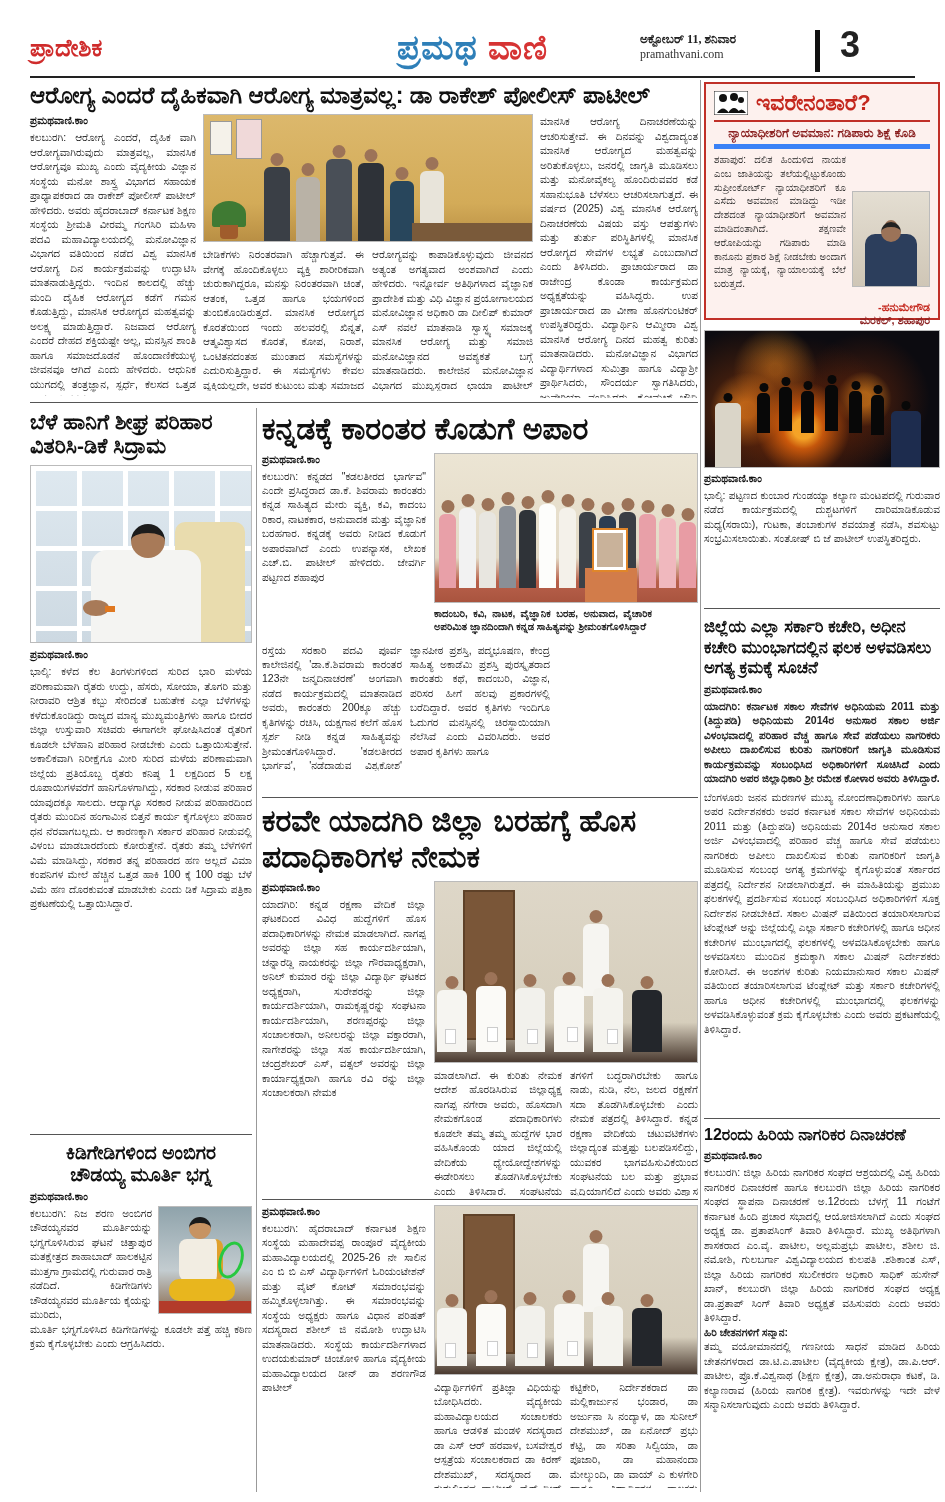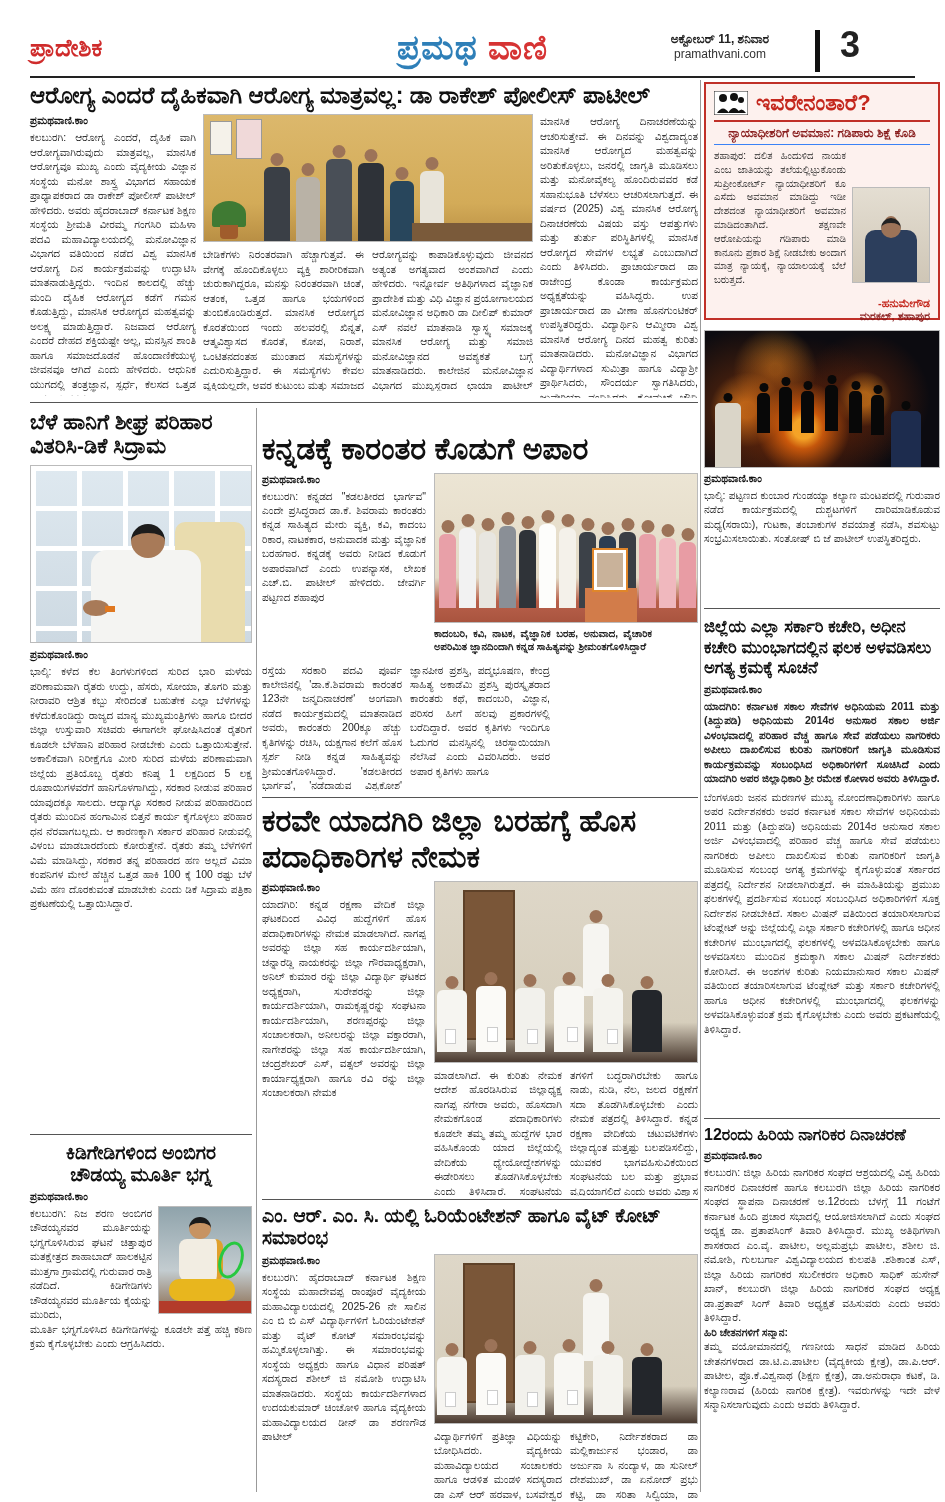--- a/index.html
+++ b/index.html
@@ -9,21 +9,21 @@
     position:relative; width:945px; height:1502px; margin:0 auto;
     background:#ffffff; overflow:hidden; color:#1a1a1a;
   }
   .abs { position:absolute; }
 
   
   .section-label { font-size:24px; font-weight:bold; color:#cf2b2b; }
   .masthead { text-align:center; font-size:34px; font-weight:bold; letter-spacing:1px; }
   .masthead .w1 { color:#2e7fb8; }
   .masthead .w2 { color:#d63333; }
-  .dateblock { text-align:center; line-height:1.25; }
+  .dateblock { text-align:left; line-height:1.25;font-family:Liberation Serif, serif; }
   .dateblock .d1 { font-size:12px; font-weight:bold; color:#222; }
   .dateblock .d2 { font-size:12px; color:#333; }
   .pagebar { width:5px; height:42px; background:#111; }
   .pageno { font-size:36px; font-weight:bold; color:#222; }
   .hrule { background:#222; height:2px; }
   .hrule-thin { background:#555; height:1px; }
   .vrule { background:#999; width:1px; }
 
   
   .headline { font-weight:bold; color:#111; line-height:1.15; }
@@ -83,21 +83,21 @@
 
   .photo-statue { background:linear-gradient(180deg,#8fa3ab,#c3ccd0 60%,#8a6b4e 100%); }
   .ellipse-mark { position:absolute; border:3px solid #27c840; border-radius:50%; transform:rotate(18deg); }
 
   
   .opinion-box {
     background:#fdf1ee; border:2px solid #c03028; padding:6px 8px;
   }
   .opinion-title-row { display:flex; align-items:center; gap:8px; border-bottom:2px solid #c03028; padding-bottom:4px; }
   .opinion-title { font-size:22px; font-weight:bold; color:#c4271d; }
-  .opinion-sub { font-size:12px; font-weight:bold; color:#8a1f1f; text-align:center; padding:4px 0; border-bottom:1px solid #3b82f6; margin-bottom:4px; }
+  .opinion-sub { font-size:12px; font-weight:bold; color:#8a1f1f; text-align:center; padding:4px 0; border-bottom:5px solid #3b82f6; margin-bottom:4px; }
   .attr1 { color:#c4271d; font-weight:bold; font-size:11px; text-align:right; }
   .attr2 { color:#8a1f1f; font-weight:bold; font-size:11px; text-align:right; }
 </style>
 </head>
 <body>
 
 <div id="page">
 
   <div class="abs section-label" style="left:30px; top:34px;">ಪ್ರಾದೇಶಿಕ</div>
   <div class="abs masthead" style="left:0; right:0; top:28px;">
@@ -238,21 +238,21 @@
         <div style="position:absolute; left:10px; top:72px; width:66px; height:22px; background:#e8b61e; border-radius:10px;"></div>
         <div style="position:absolute; left:0; bottom:0; width:94px; height:12px; background:#b33b2a;"></div>
         <div class="ellipse-mark" style="right:8px; top:34px; width:24px; height:38px;"></div>
       </div>
       <div class="bodytext">ಕಲಬುರಗಿ: ನಿಜ ಶರಣ ಅಂಬಿಗರ ಚೌಡಯ್ಯನವರ ಮೂರ್ತಿಯನ್ನು ಭಗ್ನಗೊಳಿಸಿರುವ ಘಟನೆ ಚಿತ್ತಾಪುರ ಮತಕ್ಷೇತ್ರದ ಶಾಹಾಬಾದ್ ಹಾಲಕಟ್ಟಿನ ಮುತ್ತಗಾ ಗ್ರಾಮದಲ್ಲಿ ಗುರುವಾರ ರಾತ್ರಿ ನಡೆದಿದೆ. ಕಿಡಿಗೇಡಿಗಳು ಚೌಡಯ್ಯನವರ ಮೂರ್ತಿಯ ಕೈಯನ್ನು ಮುರಿದು,</div>
     </div>
     <div class="bodytext" style="height:60px;">ಮೂರ್ತಿ ಭಗ್ನಗೊಳಿಸಿದ ಕಿಡಿಗೇಡಿಗಳನ್ನು ಕೂಡಲೇ ಪತ್ತೆ ಹಚ್ಚಿ ಕಠಿಣ ಕ್ರಮ ಕೈಗೊಳ್ಳಬೇಕು ಎಂದು ಆಗ್ರಹಿಸಿದರು.</div>
   </div>
 
   <div class="abs" style="left:262px; top:412px; width:436px; height:382px;">
-    <div class="headline" style="font-size:30px; margin-bottom:6px;margin-top:20px;">ಕನ್ನಡಕ್ಕೆ ಕಾರಂತರ ಕೊಡುಗೆ ಅಪಾರ</div>
+    <div class="headline" style="font-size:30px; margin-bottom:6px;">ಕನ್ನಡಕ್ಕೆ ಕಾರಂತರ ಕೊಡುಗೆ ಅಪಾರ</div>
     <div class="cols">
       <div style="width:164px;">
         <div class="byline">ಪ್ರಮಥವಾಣಿ.ಕಾಂ</div>
         <div class="bodytext" style="height:168px;">ಕಲಬುರಗಿ: ಕನ್ನಡದ "ಕಡಲತೀರದ ಭಾರ್ಗವ" ಎಂದೇ ಪ್ರಸಿದ್ಧರಾದ ಡಾ.ಕೆ. ಶಿವರಾಮ ಕಾರಂತರು ಕನ್ನಡ ಸಾಹಿತ್ಯದ ಮೇರು ವ್ಯಕ್ತಿ, ಕವಿ, ಕಾದಂಬ ರಿಕಾರ, ನಾಟಕಕಾರ, ಅನುವಾದಕ ಮತ್ತು ವೈಜ್ಞಾನಿಕ ಬರಹಗಾರ. ಕನ್ನಡಕ್ಕೆ ಅವರು ನೀಡಿದ ಕೊಡುಗೆ ಅಪಾರವಾಗಿದೆ ಎಂದು ಉಪನ್ಯಾಸಕ, ಲೇಖಕ ಎಚ್.ಬಿ. ಪಾಟೀಲ್ ಹೇಳಿದರು. ಜೇವರ್ಗಿ ಪಟ್ಟಣದ ಶಹಾಪುರ</div>
       </div>
       <div style="width:218px;">
         <div class="photo photo-karanta" style="width:264px; height:150px;">
           <div class="prow" style="left:4px; bottom:14px; gap:3px;">
             <div class="person" style="width:17px; height:74px; background:#e8a0a8;"></div>
             <div class="person" style="width:17px; height:80px; background:#f2f2f2;"></div>
@@ -311,21 +311,20 @@
         <div class="cols" style="margin-top:5px; gap:8px;">
           <div class="bodytext" style="width:128px; height:128px;">ಮಾಡಲಾಗಿದೆ. ಈ ಕುರಿತು ನೇಮಕ ಆದೇಶ ಹೊರಡಿಸಿರುವ ಜಿಲ್ಲಾಧ್ಯಕ್ಷ ನಾಗಪ್ಪ ನಗೇರಾ ಅವರು, ಹೊಸದಾಗಿ ನೇಮಕಗೊಂಡ ಪದಾಧಿಕಾರಿಗಳು ಕೂಡಲೇ ತಮ್ಮ ತಮ್ಮ ಹುದ್ದೆಗಳ ಭಾರ ವಹಿಸಿಕೊಂಡು ಯಾದ ಜಿಲ್ಲೆಯಲ್ಲಿ ವೇದಿಕೆಯ ಧ್ಯೇಯೋದ್ದೇಶಗಳನ್ನು ಈಡೇರಿಸಲು ತೊಡಗಿಸಿಕೊಳ್ಳಬೇಕು ಎಂದು ತಿಳಿಸಿದ್ದಾರೆ. ಸಂಘಟನೆಯ ಸಿದ್ಧಾಂ</div>
           <div class="bodytext" style="width:128px; height:128px;">ತಗಳಿಗೆ ಬದ್ಧರಾಗಿರಬೇಕು ಹಾಗೂ ನಾಡು, ನುಡಿ, ನೆಲ, ಜಲದ ರಕ್ಷಣೆಗೆ ಸದಾ ತೊಡಗಿಸಿಕೊಳ್ಳಬೇಕು ಎಂದು ನೇಮಕ ಪತ್ರದಲ್ಲಿ ತಿಳಿಸಿದ್ದಾರೆ. ಕನ್ನಡ ರಕ್ಷಣಾ ವೇದಿಕೆಯ ಚಟುವಟಿಕೆಗಳು ಜಿಲ್ಲಾದ್ಯಂತ ಮತ್ತಷ್ಟು ಬಲಪಡಿಸಲಿದ್ದು, ಯುವಕರ ಭಾಗವಹಿಸುವಿಕೆಯಿಂದ ಸಂಘಟನೆಯ ಬಲ ಮತ್ತು ಪ್ರಭಾವ ವೃದ್ಧಿಯಾಗಲಿದೆ ಎಂದು ಅವರು ವಿಶ್ವಾಸ ವ್ಯಕ್ತಪಡಿಸಿದರು.</div>
         </div>
       </div>
     </div>
   </div>
   <div class="abs hrule-thin" style="left:262px; top:1199px; width:436px;"></div>
 
   <div class="abs" style="left:262px; top:1205px; width:436px; height:292px;">
-    <div class="headline" style="font-size:19px; margin-bottom:5px;">ಎಂ. ಆರ್. ಎಂ. ಸಿ. ಯಲ್ಲಿ ಓರಿಯೆಂಟೇಶನ್ ಹಾಗೂ ವೈಟ್ ಕೋಟ್ ಸಮಾರಂಭ</div>
     <div class="cols">
       <div style="width:164px;">
         <div class="byline">ಪ್ರಮಥವಾಣಿ.ಕಾಂ</div>
         <div class="bodytext" style="height:238px;">ಕಲಬುರಗಿ: ಹೈದರಾಬಾದ್ ಕರ್ನಾಟಕ ಶಿಕ್ಷಣ ಸಂಸ್ಥೆಯ ಮಹಾದೇವಪ್ಪ ರಾಂಪೂರೆ ವೈದ್ಯಕೀಯ ಮಹಾವಿದ್ಯಾಲಯದಲ್ಲಿ 2025-26 ನೇ ಸಾಲಿನ ಎಂ ಬಿ ಬಿ ಎಸ್ ವಿದ್ಯಾರ್ಥಿಗಳಿಗೆ ಓರಿಯಂಟೇಶನ್ ಮತ್ತು ವೈಟ್ ಕೋಟ್ ಸಮಾರಂಭವನ್ನು ಹಮ್ಮಿಕೊಳ್ಳಲಾಗಿತ್ತು. ಈ ಸಮಾರಂಭವನ್ನು ಸಂಸ್ಥೆಯ ಅಧ್ಯಕ್ಷರು ಹಾಗೂ ವಿಧಾನ ಪರಿಷತ್ ಸದಸ್ಯರಾದ ಶಶೀಲ್ ಜಿ ನಮೋಶಿ ಉದ್ಘಾಟಿಸಿ ಮಾತನಾಡಿದರು. ಸಂಸ್ಥೆಯ ಕಾರ್ಯದರ್ಶಿಗಳಾದ ಉದಯಕುಮಾರ್ ಚಿಂಚೋಳಿ ಹಾಗೂ ವೈದ್ಯಕೀಯ ಮಹಾವಿದ್ಯಾಲಯದ ಡೀನ್ ಡಾ ಶರಣಗೌಡ ಪಾಟೀಲ್</div>
       </div>
       <div style="width:264px;">
         <div class="photo photo-mrmc" style="width:264px; height:170px;">
           <div class="door" style="left:28px; top:8px; width:52px; height:140px;"></div>
           <div class="person scarf" style="position:absolute; left:148px; bottom:62px; width:26px; height:68px; background:#f6f5f1;"></div>
           <div class="prow" style="left:2px; bottom:8px; gap:9px;">

